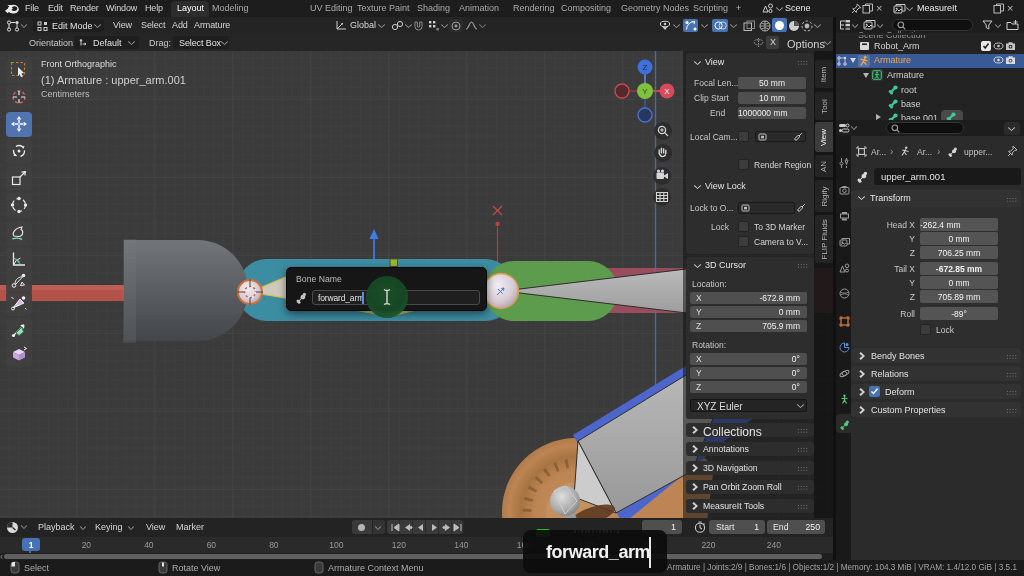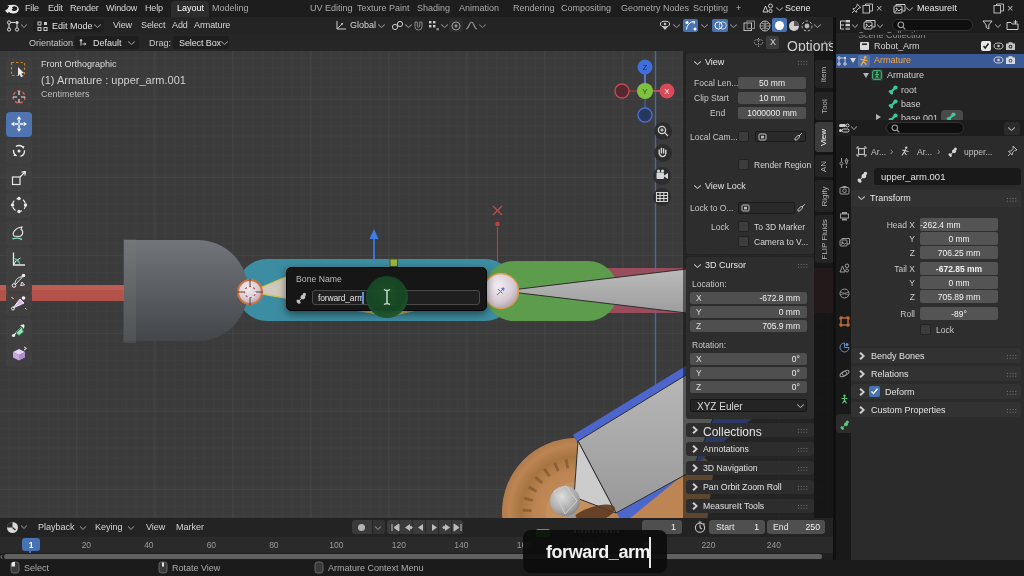--- a/index.html
+++ b/index.html
@@ -161,21 +161,21 @@
     <div style="position:absolute;left:128px;top:41px;width:7px;height:4px;clip-path:polygon(8% 0,50% 78%,92% 0,100% 22%,50% 100%,0 22%);background:#909090"></div>
     <div style="position:absolute;left:149px;top:39px;font-size:9px;color:#cacaca;font-weight:normal;white-space:nowrap;line-height:1;">Drag:</div>
     <div style="position:absolute;left:173px;top:36px;width:56px;height:13px;background:#1e1e1e;border-radius:3px"></div>
     <div style="position:absolute;left:179px;top:39px;font-size:9px;color:#e0e0e0;font-weight:normal;white-space:nowrap;line-height:1;letter-spacing:-0.1px">Select Box</div>
     <div style="position:absolute;left:221px;top:41px;width:7px;height:4px;clip-path:polygon(8% 0,50% 78%,92% 0,100% 22%,50% 100%,0 22%);background:#909090"></div>
     <svg style="position:absolute;left:752px;top:37px" width="13" height="11" viewBox="0 0 13 11">
 <path d="M6.5 1 V10 M6 3 C1 1 1 9 6 7.5 M7 3 C12 1 12 9 7 7.5" stroke="#9a9a9a" fill="none" stroke-dasharray="1.5 1"></path>
     </svg>
     <div style="position:absolute;left:766px;top:36px;width:13px;height:13px;background:#3d3d3d;border-radius:2px"></div>
     <div style="position:absolute;left:770px;top:38px;font-size:9px;color:#d8d8d8;font-weight:normal;white-space:nowrap;line-height:1;">X</div>
-    <div style="position:absolute;left:787px;top:39px;font-size:14px;color:#d0d0d0;font-weight:normal;white-space:nowrap;line-height:1;">Options</div>
+    <div style="position:absolute;left:787px;top:39px;font-size:11px;color:#d0d0d0;font-weight:normal;white-space:nowrap;line-height:1;">Options</div>
     <div style="position:absolute;left:824px;top:41px;width:7px;height:4px;clip-path:polygon(8% 0,50% 78%,92% 0,100% 22%,50% 100%,0 22%);background:#909090"></div>
     <svg id="scene" style="position:absolute;left:0;top:51px" width="833" height="467" viewBox="0 51 833 467">
 <defs>
 <pattern id="gmin" width="9.75" height="9.75" patternUnits="userSpaceOnUse">
   <path d="M9.75 0 V9.75 H0" fill="none" stroke="#414141" stroke-width="1"></path>
 </pattern>
 <pattern id="gmaj" width="78" height="78" patternUnits="userSpaceOnUse" x="-1" y="22">
   <path d="M78 0 V78 H0" fill="none" stroke="#484848" stroke-width="1"></path>
 </pattern>
 <linearGradient id="caps" x1="0" y1="0" x2="0" y2="1">
@@ -365,21 +365,21 @@
     <div style="position:absolute;left:686px;top:53px;width:128px;height:201px;background:#2d2d2d;border-radius:3px"></div>
     <div style="position:absolute;left:694px;top:61px;width:7px;height:4px;clip-path:polygon(8% 0,50% 78%,92% 0,100% 22%,50% 100%,0 22%);background:#cfcfcf"></div>
     <div style="position:absolute;left:705px;top:58px;font-size:9px;color:#e6e6e6;font-weight:normal;white-space:nowrap;line-height:1;">View</div>
     <div style="position:absolute;left:797px;top:60px;width:11px;height:5px;background-image:radial-gradient(#808080 0.8px, rgba(0,0,0,0) 0.9px);background-size:2.8px 2.8px"></div>
     <div style="position:absolute;left:694px;top:79px;font-size:8.5px;color:#c8c8c8;font-weight:normal;white-space:nowrap;line-height:1;width:40px">Focal Len...</div>
     <div style="position:absolute;left:738px;top:77px;width:68px;height:12px;background:#4f4f4f;border-radius:2px"></div>
     <div style="position:absolute;left:738px;top:79px;font-size:8.5px;color:#efefef;font-weight:normal;white-space:nowrap;line-height:1;width:68px;text-align:center">50 mm</div>
     <div style="position:absolute;left:738px;top:92px;width:68px;height:12px;background:#4f4f4f;border-radius:2px"></div>
     <div style="position:absolute;left:738px;top:94px;font-size:8.5px;color:#efefef;font-weight:normal;white-space:nowrap;line-height:1;width:68px;text-align:center">10 mm</div>
     <div style="position:absolute;left:738px;top:107px;width:68px;height:12px;background:#4f4f4f;border-radius:2px"></div>
-    <div style="position:absolute;left:738px;top:109px;font-size:8.5px;color:#efefef;font-weight:normal;white-space:nowrap;line-height:1;width:68px;text-align:center">1000000 mm</div>
+    <div style="position:absolute;left:738px;top:109px;font-size:8.5px;color:#efefef;font-weight:normal;white-space:nowrap;line-height:1;width:68px;">1000000 mm</div>
     <div style="position:absolute;left:694px;top:94px;font-size:8.5px;color:#c8c8c8;font-weight:normal;white-space:nowrap;line-height:1;">Clip Start</div>
     <div style="position:absolute;left:710px;top:109px;font-size:8.5px;color:#c8c8c8;font-weight:normal;white-space:nowrap;line-height:1;">End</div>
     <div style="position:absolute;left:690px;top:133px;font-size:8.5px;color:#c8c8c8;font-weight:normal;white-space:nowrap;line-height:1;">Local Cam...</div>
     <div style="position:absolute;left:738px;top:131px;width:11px;height:11px;background:#3c3c3c;border-radius:2px;border:1px solid #232323"></div>
     <div style="position:absolute;left:755px;top:131px;width:51px;height:11px;background:#2a2a2a;border-radius:2px;border:1px solid #1a1a1a"></div>
     <svg style="position:absolute;left:758px;top:133px" width="9" height="8" viewBox="0 0 9 8">
       <rect x="1" y="1" width="7" height="6" rx="1" fill="none" stroke="#bbb"></rect>
       <rect x="3" y="2.8" width="3" height="2.6" fill="#bbb"></rect>
     </svg>
     <svg style="position:absolute;left:794px;top:132px" width="9" height="9" viewBox="0 0 9 9">
@@ -839,17 +839,18 @@
     <div style="position:absolute;left:24px;top:564px;font-size:9px;color:#ababab;font-weight:normal;white-space:nowrap;line-height:1;">Select</div>
     <svg style="position:absolute;left:158px;top:561px" width="10" height="13" viewBox="0 0 10 13">
       <rect x="1" y="1" width="8" height="11" rx="2.5" fill="#3a3a3a" stroke="#777" stroke-width=".8"></rect>
       <rect x="4" y="1.5" width="2" height="4" fill="#e8e8e8"></rect>
     </svg>
     <div style="position:absolute;left:172px;top:564px;font-size:9px;color:#ababab;font-weight:normal;white-space:nowrap;line-height:1;">Rotate View</div>
     <svg style="position:absolute;left:314px;top:561px" width="10" height="13" viewBox="0 0 10 13">
       <rect x="1" y="1" width="8" height="11" rx="2.5" fill="#3a3a3a" stroke="#777" stroke-width=".8"></rect>
     </svg>
     <div style="position:absolute;left:328px;top:564px;font-size:9px;color:#ababab;font-weight:normal;white-space:nowrap;line-height:1;">Armature Context Menu</div>
+    <div style="position:absolute;left:667px;top:564px;font-size:8.2px;color:#a3a3a3;font-weight:normal;white-space:nowrap;line-height:1;">Armature | Joints:2/9 | Bones:1/6 | Objects:1/2 | Memory: 104.3 MiB | VRAM: 1.4/12.0 GiB | 3.5.1</div>
     <div style="position:absolute;left:536px;top:529px;width:14px;height:8px;background:#22c422;border-radius:2px"></div>
     <div style="position:absolute;left:574px;top:530px;width:46px;height:2.5px;background:repeating-linear-gradient(90deg,#dedede 0 1.8px,rgba(0,0,0,0) 1.8px 3.6px)"></div>
     <div style="position:absolute;left:523px;top:530px;width:144px;height:43px;background:rgba(12,12,12,0.93);border-radius:8px"></div>
     <div style="position:absolute;left:546px;top:543px;font-size:18px;color:#f2f2f2;font-weight:bold;white-space:nowrap;line-height:1;letter-spacing:-0.45px">forward_arm</div>
     <div style="position:absolute;left:649px;top:537px;width:2px;height:31px;background:#e8e8e8;"></div>
   </div>
 </body></html>

